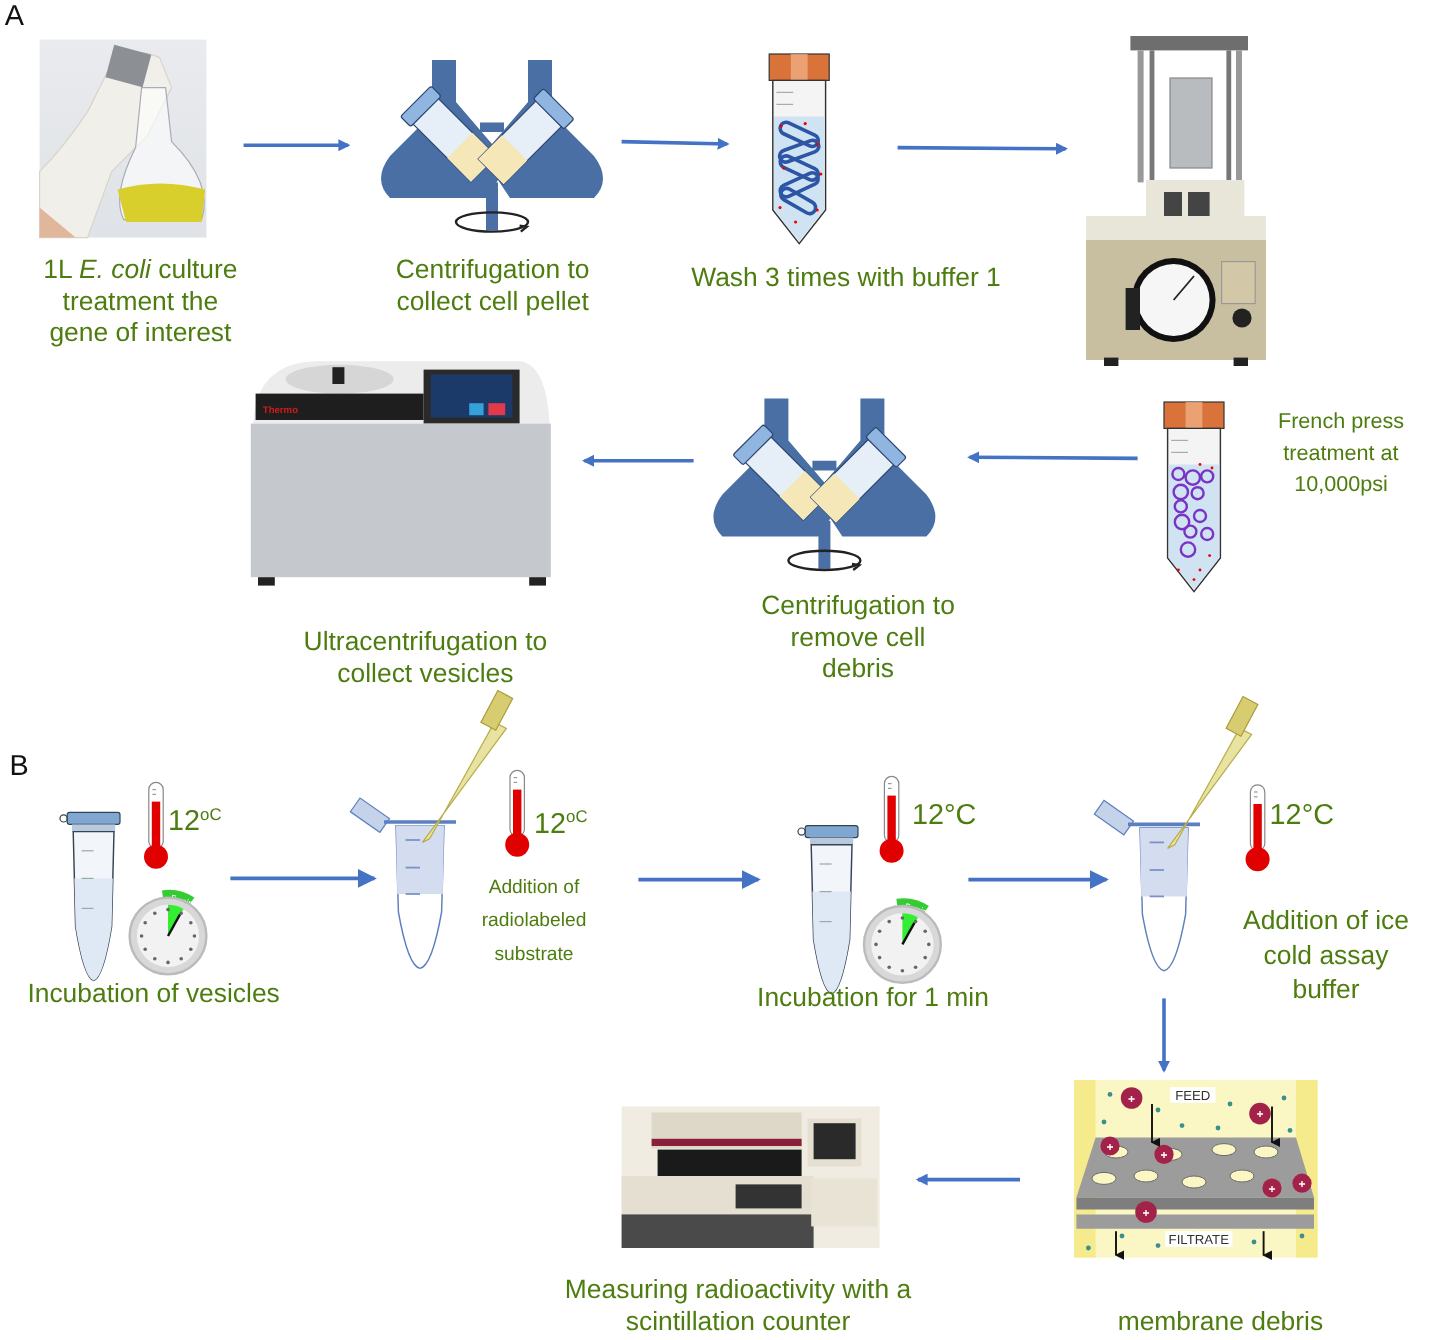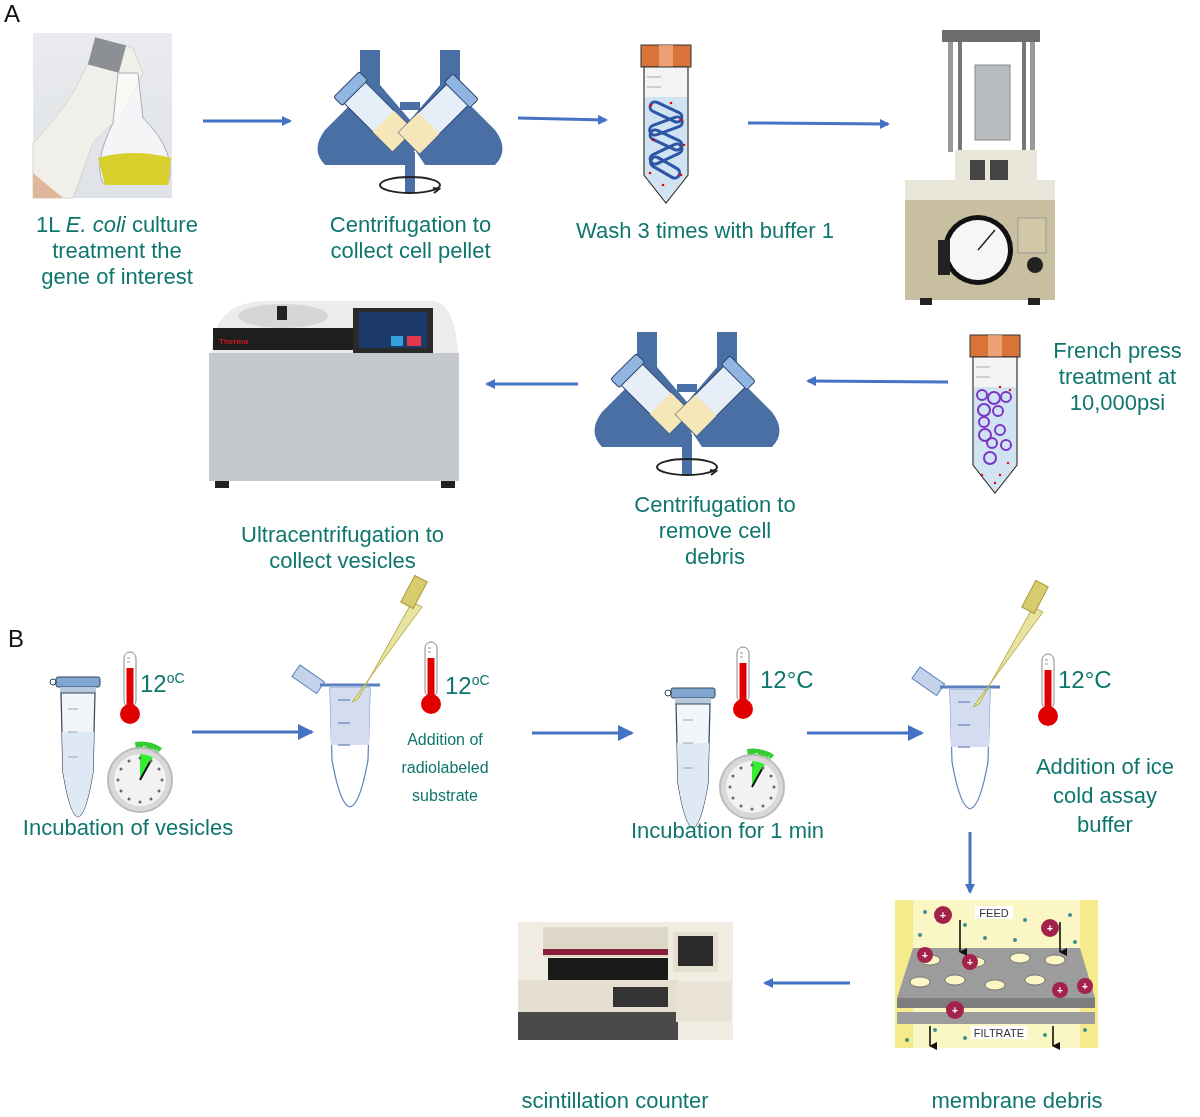--- a/index.html
+++ b/index.html
@@ -1,18 +1,18 @@
 <!DOCTYPE html>
 <html><head>
 <meta charset="utf-8">
 <style>
   html, body { margin:0; padding:0; background:#ffffff; }
   body { width:1200px; height:1117px; position:relative; overflow:hidden;
          font-family:"Liberation Sans", sans-serif; color:#111; }
-  .lbl { position:absolute; font-size:22px; line-height:26px; text-align:center; color:#0f766e; white-space:nowrap; }
+  .lbl { position:absolute; font-size:22px; line-height:26px; text-align:center; color:#4d7c0f; white-space:nowrap; }
   .panel { position:absolute; font-size:24px; color:#111; }
   svg { position:absolute; overflow:visible; }
   .photo { position:absolute; }
 </style>
 </head>
 <body>
 
 <div class="panel" style="left:4px;top:0px;">A</div>
 <div class="panel" style="left:8px;top:625px;">B</div>
 
@@ -214,21 +214,21 @@
   </g>
   <g fill="#e00">
     <circle cx="30" cy="52" r="1.2"></circle>
       <circle cx="40" cy="55" r="1.2"></circle>
       <circle cx="12" cy="140" r="1.2"></circle>
     <circle cx="30" cy="140" r="1.2"></circle>
       <circle cx="38" cy="128" r="1.2"></circle>
       <circle cx="25" cy="148" r="1.2"></circle>
   </g>
 </svg>
-<div class="lbl" style="left:1035px;top:338px;width:165px;font-size:22px;">
+<div class="lbl" style="left:1035px;top:338px;width:165px;font-size:18px;">
   <span>French press</span><br>
   <span>treatment at</span><br>
   <span>10,000psi</span>
 </div>
 
 <svg width="210" height="165" style="left:582px;top:322px">
   <use href="#rotor"></use>
 </svg>
 <div class="lbl" style="left:590px;top:492px;width:250px;">
   <span>Centrifugation to</span><br>
@@ -246,21 +246,21 @@
     <rect x="150" y="10" width="80" height="45" fill="#2a2a2a"></rect>
     <rect x="156" y="14" width="68" height="36" fill="#1b3a6a"></rect>
     <rect x="204" y="38" width="14" height="10" fill="#e23a4a"></rect>
     <rect x="188" y="38" width="12" height="10" fill="#36a0d8"></rect>
     <rect x="6" y="55" width="250" height="128" fill="#c5c8cc"></rect>
     <rect x="6" y="55" width="250" height="128" fill="url(#g)" opacity="0"></rect>
     <rect x="12" y="183" width="14" height="7" fill="#222"></rect>
     <rect x="238" y="183" width="14" height="7" fill="#222"></rect>
   </svg>
 </div>
-<div class="lbl" style="left:210px;top:522px;width:265px;">
+<div class="lbl" style="left:222px;top:522px;width:265px;">
   <span>Ultracentrifugation to</span><br>
   <span>collect vesicles</span>
 </div>
 
 <svg width="50" height="145" style="left:52px;top:677px">
   <use href="#epp" x="4"></use>
 </svg>
 <svg width="30" height="80" style="left:117px;top:650px">
   <use href="#thermo" x="13" y="2"></use>
 </svg>
@@ -384,15 +384,15 @@
     <rect x="30" y="36" width="120" height="22" fill="#1a1a1a"></rect>
     <rect x="0" y="58" width="160" height="32" fill="#e4dfd0"></rect>
     <rect x="95" y="65" width="55" height="20" fill="#333"></rect>
     <rect x="0" y="90" width="160" height="28" fill="#4a4a4a"></rect>
     <rect x="155" y="10" width="45" height="40" fill="#e4dfd0"></rect>
     <rect x="160" y="14" width="35" height="30" fill="#2a2a2a"></rect>
     <rect x="158" y="60" width="55" height="40" fill="#e8e3d5"></rect>
   </svg>
 </div>
 <div class="lbl" style="left:430px;top:1062px;width:370px;">
-  <br>
+  <span>Measuring radioactivity with a</span><br>
   <span>scintillation counter</span>
 </div>
 
 </body></html>

